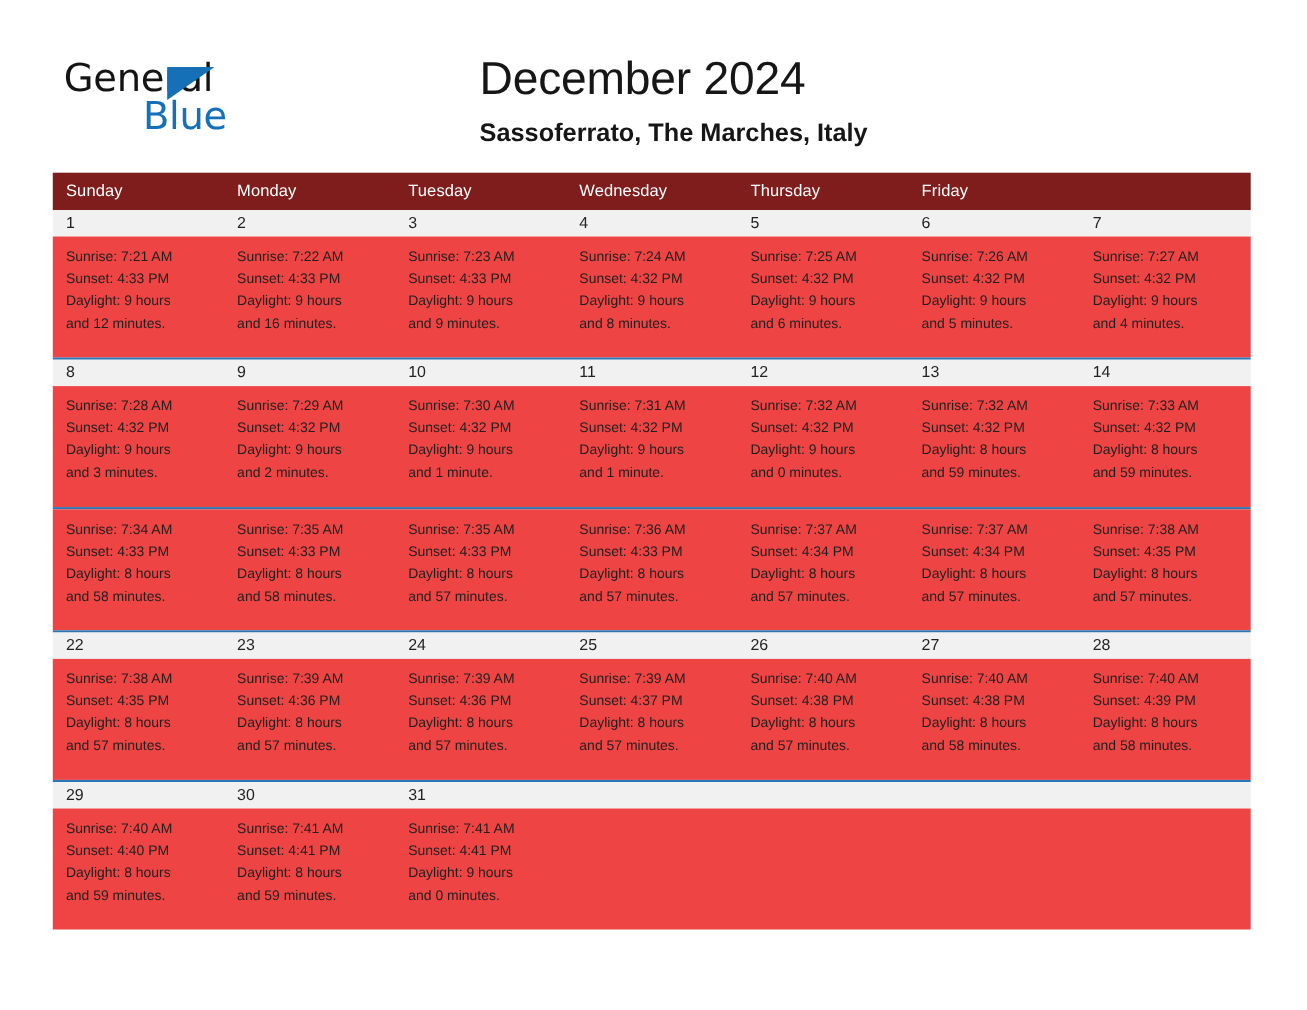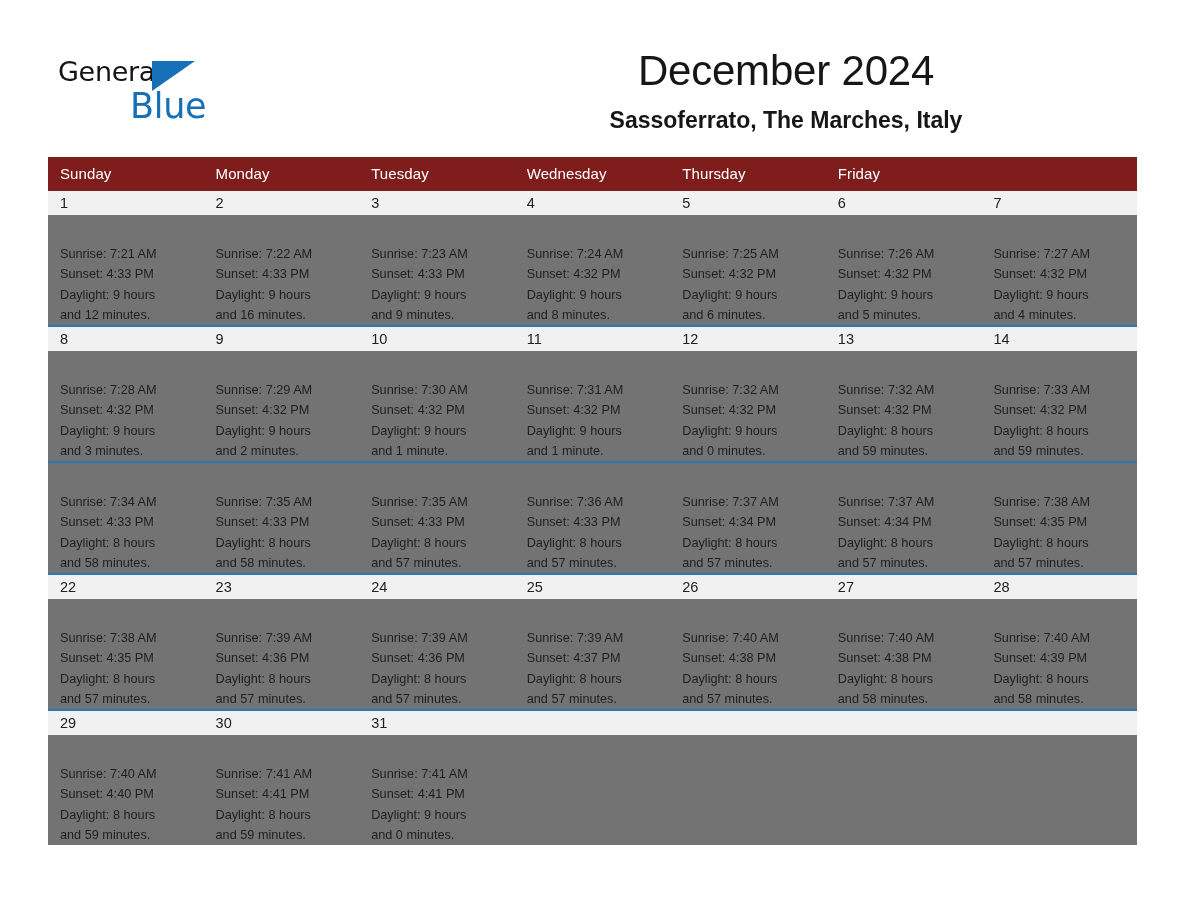--- a/index.html
+++ b/index.html
@@ -36,21 +36,21 @@
     position: absolute;
     left: 58px;
     top: 52px;
     width: 260px;
     height: 80px;
   }
   .logo-general {
     position: absolute;
     left: 0;
     top: 0;
-    font-size: 27px;
+    font-size: 35px;
     line-height: 40px;
     color: #141414;
     letter-spacing: -0.3px;
     font-family: "DejaVu Sans", sans-serif;
     font-weight: 400;
   }
   .logo-tri {
     position: absolute;
     left: 94px;
     top: 9px;
@@ -68,21 +68,21 @@
     color: #1570b8;
     letter-spacing: -0.3px;
     font-family: "DejaVu Sans", sans-serif;
     font-weight: 400;
   }
 
   .title-block {
     position: absolute;
     right: 52px;
     top: 46px;
-    text-align: center;
+    text-align: left;
     width: 700px;
   }
   .month-title {
     font-size: 42px;
     line-height: 50px;
     font-weight: 400;
     color: #161616;
     letter-spacing: -0.2px;
     white-space: nowrap;
   }
@@ -140,22 +140,21 @@
     padding: 3px 0 0 12px;
     font-size: 14.5px;
     line-height: 19px;
     color: #222222;
   }
 
   .detail-band {
     display: flex;
     width: 1089px;
     height: 110px;
-    background: #737373;
-    align-items: flex-end;
+    background: #ef4444;
   }
   .detail-cell {
     width: 155.571px;
     box-sizing: border-box;
     padding: 8px 6px 0 12px;
     font-size: 12.7px;
     line-height: 20.2px;
     color: #1f1f1f;
     white-space: nowrap;
   }

